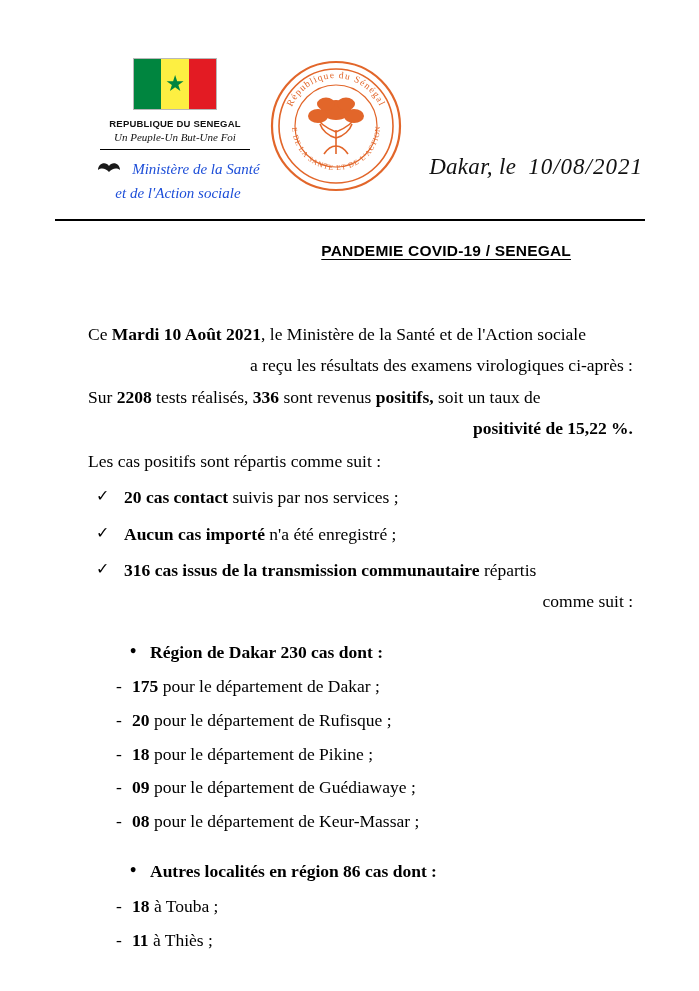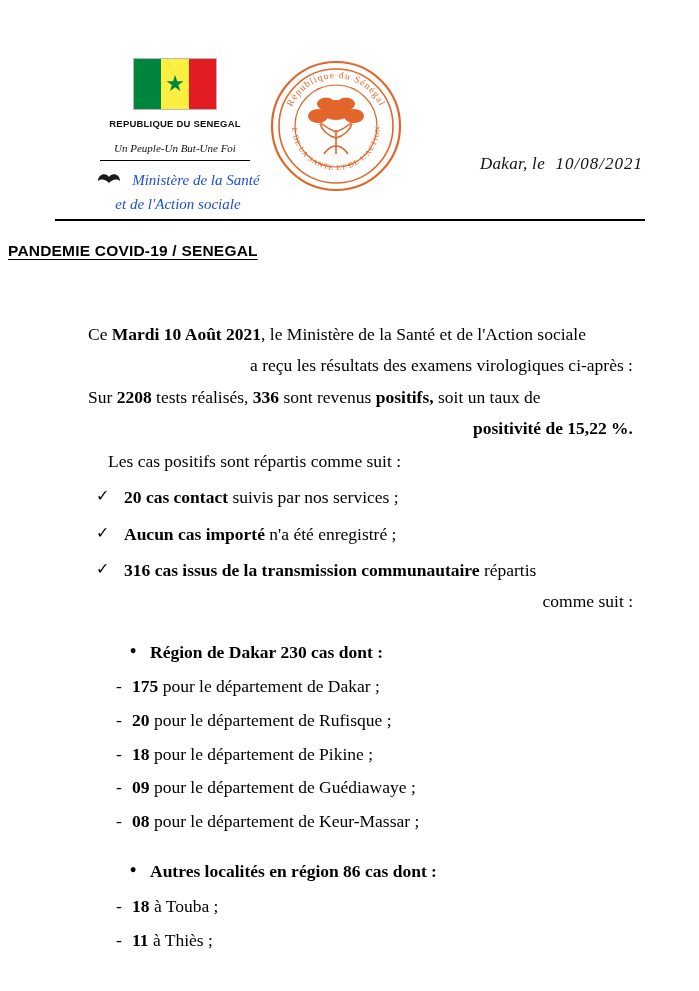--- a/index.html
+++ b/index.html
@@ -74,21 +74,21 @@
     font-weight: bold;
     font-size: 9.5px;
     letter-spacing: 0.2px;
     margin-top: 8px;
     color: #111;
   }
   .motto {
     font-family: "Liberation Serif", serif;
     font-style: italic;
     font-size: 11px;
-    margin-top: 13px;
+    margin-top: 2px;
     color: #111;
   }
 
   .hr-small {
     width: 150px;
     height: 1px;
     background: #000;
     margin: 6px auto 8px auto;
   }
 
@@ -116,43 +116,43 @@
   }
   .stamp svg { display: block; }
 
   
   .date-line {
     position: absolute;
     right: 56px;
     top: 106px;
     font-family: "Liberation Serif", serif;
     font-style: italic;
-    font-size: 17px;
+    font-size: 23px;
     color: #111;
     letter-spacing: 0.3px;
     white-space: nowrap;
   }
   .date-line .dval { margin-left: 6px; letter-spacing: 1px; }
 
   .rule {
     position: absolute;
     left: 55px;
     top: 219px;
     width: 590px;
     height: 1.5px;
     background: #000;
   }
 
   
   .titles {
     position: absolute;
-    left: 8px;
+    left: 14px;
     top: 242px;
     width: 557px;
-    text-align: left;
+    text-align: right;
   }
   .title1, .title2 {
     font-family: "Liberation Sans", sans-serif;
     font-weight: bold;
     font-size: 15.5px;
     letter-spacing: 0.2px;
     text-decoration: underline;
     text-underline-offset: 3px;
   }
   .title2 { margin-top: 9px; }
@@ -163,21 +163,21 @@
     left: 88px;
     top: 319px;
     width: 545px;
     font-size: 17.5px;
     line-height: 1.75;
   }
   .para {
     margin: 0 0 2px 0;
     text-align: justify;
   }
-  .para.nojust { text-align: left; margin-left: 20px; }
+  .para.nojust { text-align: left; }
   b { font-weight: bold; }
 
   .checklist {
     margin: 6px 0 0 0;
     padding: 0;
     list-style: none;
   }
   .checklist > li {
     position: relative;
     padding-left: 36px;

